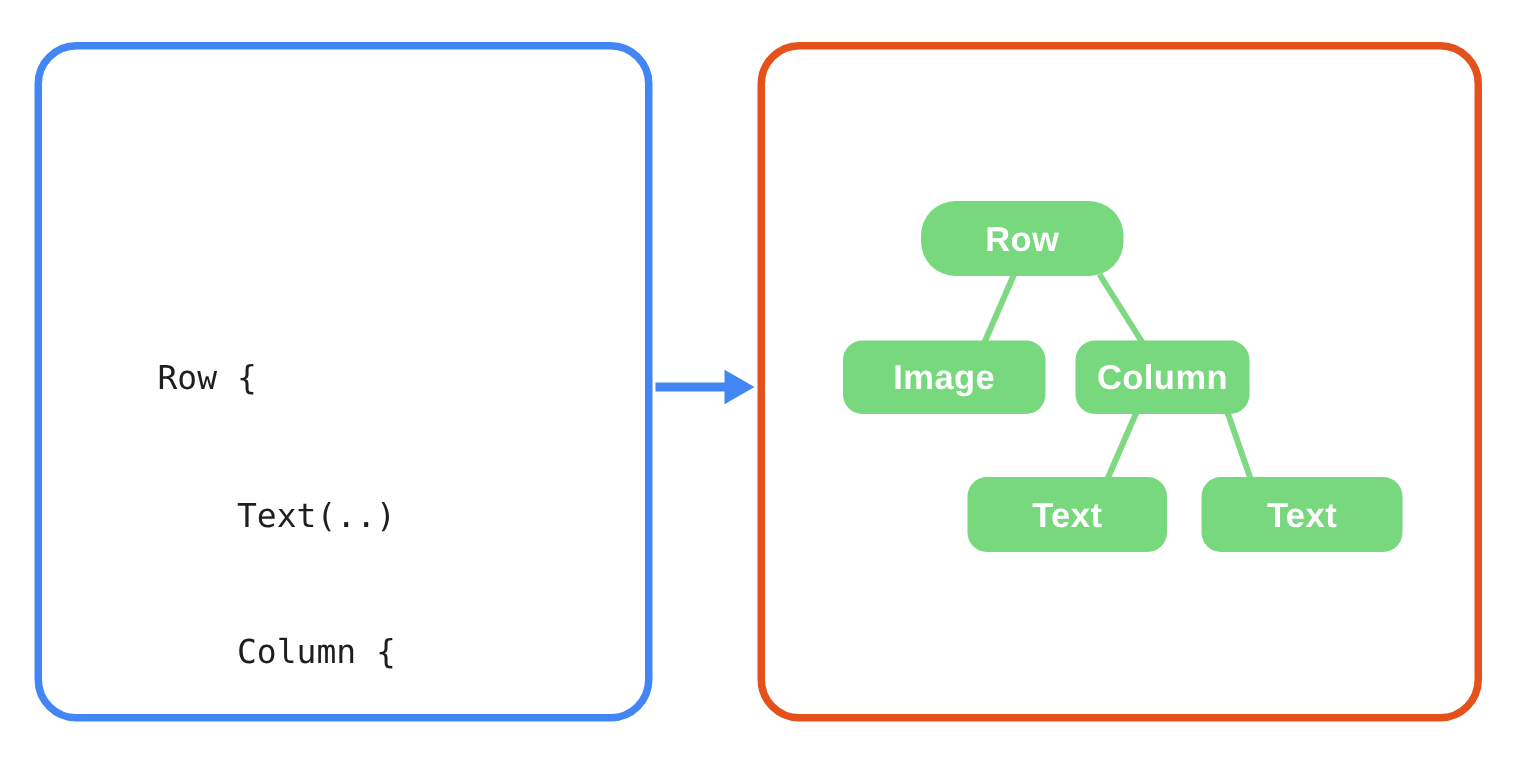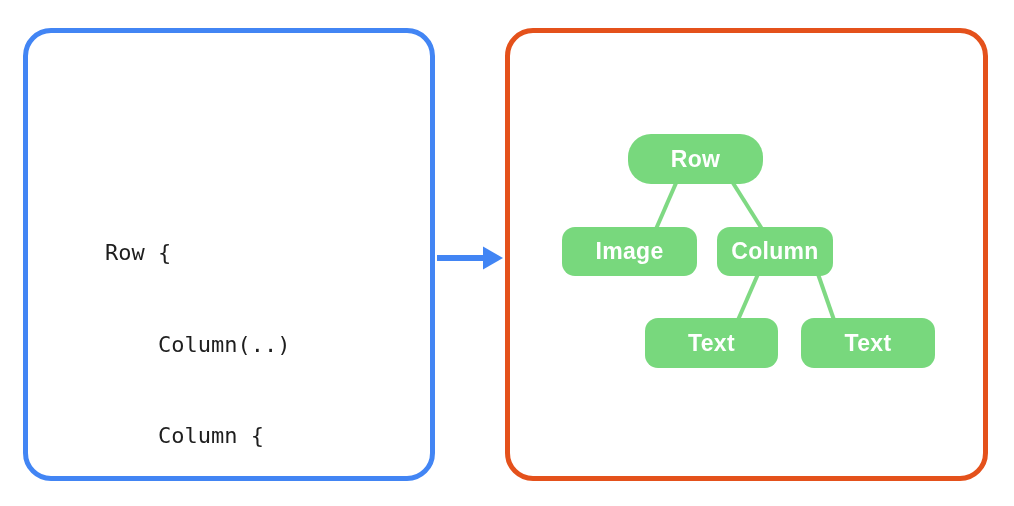--- a/index.html
+++ b/index.html
@@ -63,36 +63,36 @@
     border-radius: 13px;
     color: #FFFFFF;
     font-size: 23px;
     font-weight: bold;
     letter-spacing: 0.3px;
     display: flex;
     align-items: center;
     justify-content: center;
     z-index: 3;
   }
-  .node-row    { left: 628px; top: 134px; width: 135px; height: 50px; border-radius: 23px; }
+  .node-row    { left: 614px; top: 134px; width: 135px; height: 50px; border-radius: 23px; }
   .node-image  { left: 562px; top: 227px; width: 135px; height: 49px; align-items: center; }
   .node-column { left: 717px; top: 227px; width: 116px; height: 49px; }
   .node-text-1 { left: 645px; top: 318px; width: 133px; height: 50px; }
   .node-text-2 { left: 801px; top: 318px; width: 134px; height: 50px; }
 </style>
 </head>
 <body>
 
 <div class="stage">
 
   <div class="panel panel-code">
   </div>
   <div class="code-block">
     <div>Row {</div>
-    <div>    Column(..)</div>
+    <div>    Text(..)</div>
     <div>    Column {</div>
     
     
     
     
   </div>
 
   <div class="panel panel-tree">
   </div>
 

